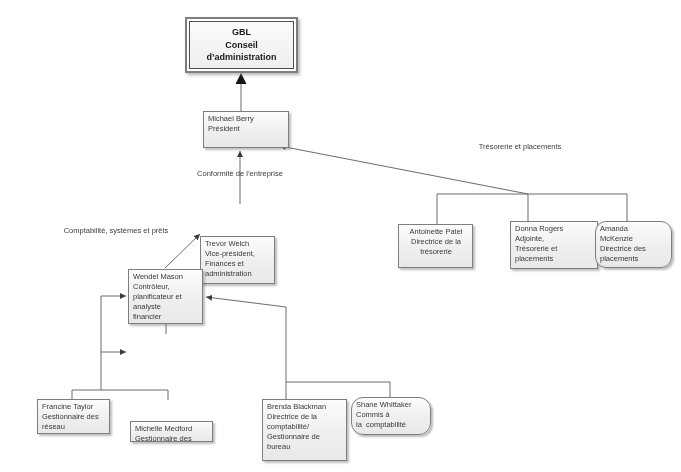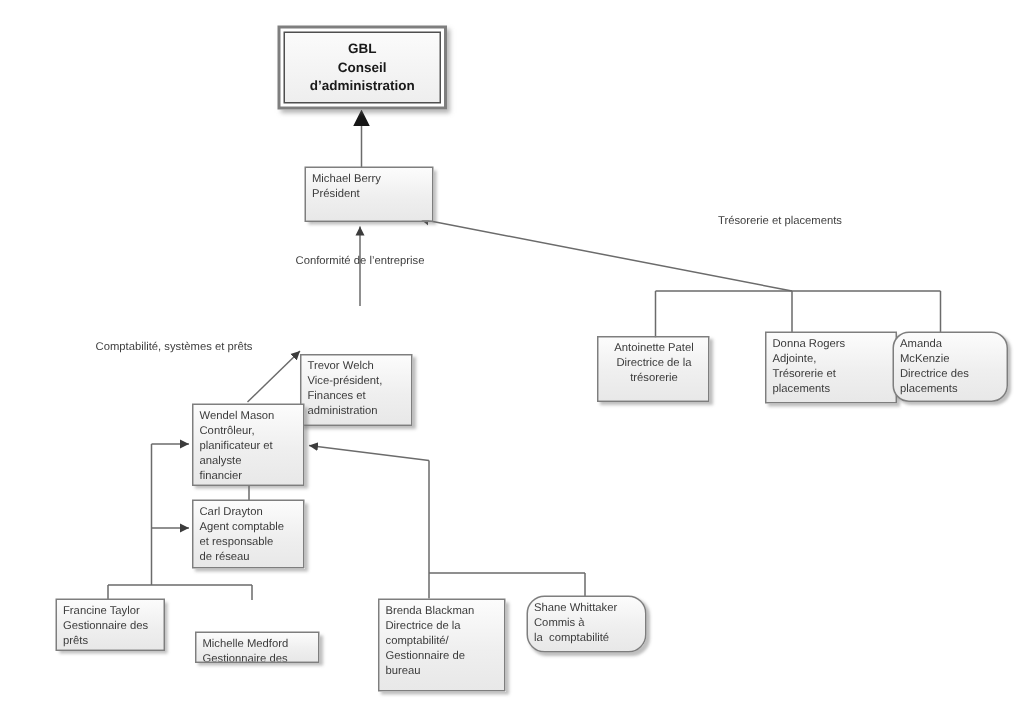--- a/index.html
+++ b/index.html
@@ -83,34 +83,30 @@
 Vice-président,
 Finances et
 administration</div>
 
   <div class="node" style="left:128px;top:269px;width:75px;height:55px;">Wendel Mason
 Contrôleur,
 planificateur et
 analyste
 financier</div>
 
-  <div class="node" style="left:128px;top:333px;width:75px;height:46px;">Carl Drayton
-Agent comptable
-et responsable
-de réseau</div>
 
   <div class="node" style="left:37px;top:399px;width:73px;height:35px;">Francine Taylor
 Gestionnaire des
-prêts</div>
+réseau</div>
 
   <div class="node" style="left:130px;top:421px;width:83px;height:21px;">Michelle Medford
 Gestionnaire des
 prêts</div>
 
-  <div class="node" style="left:252px;top:399px;width:85px;height:62px;">Brenda Blackman
+  <div class="node" style="left:262px;top:399px;width:85px;height:62px;">Brenda Blackman
 Directrice de la
 comptabilité/
 Gestionnaire de
 bureau</div>
 
   <div class="node" style="left:351px;top:397px;width:80px;height:38px;border-radius:12px;">Shane Whittaker
 Commis à
 la  comptabilité</div>
 
   <div class="node" style="left:398px;top:224px;width:75px;height:44px;text-align:center;">Antoinette Patel

